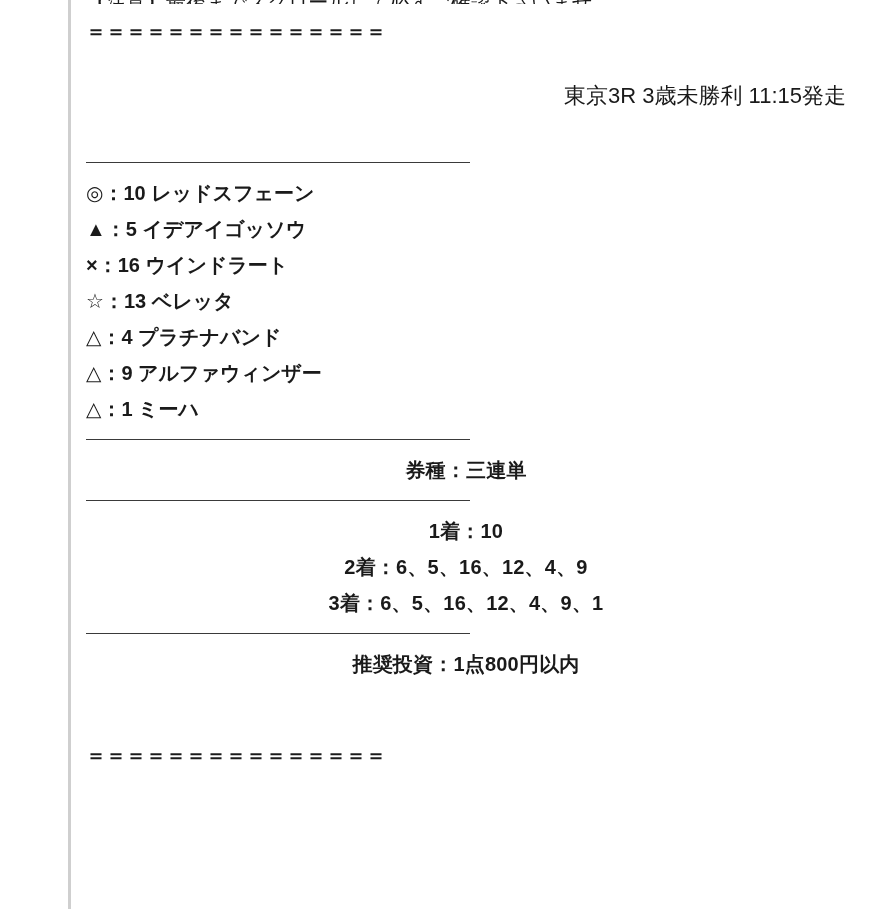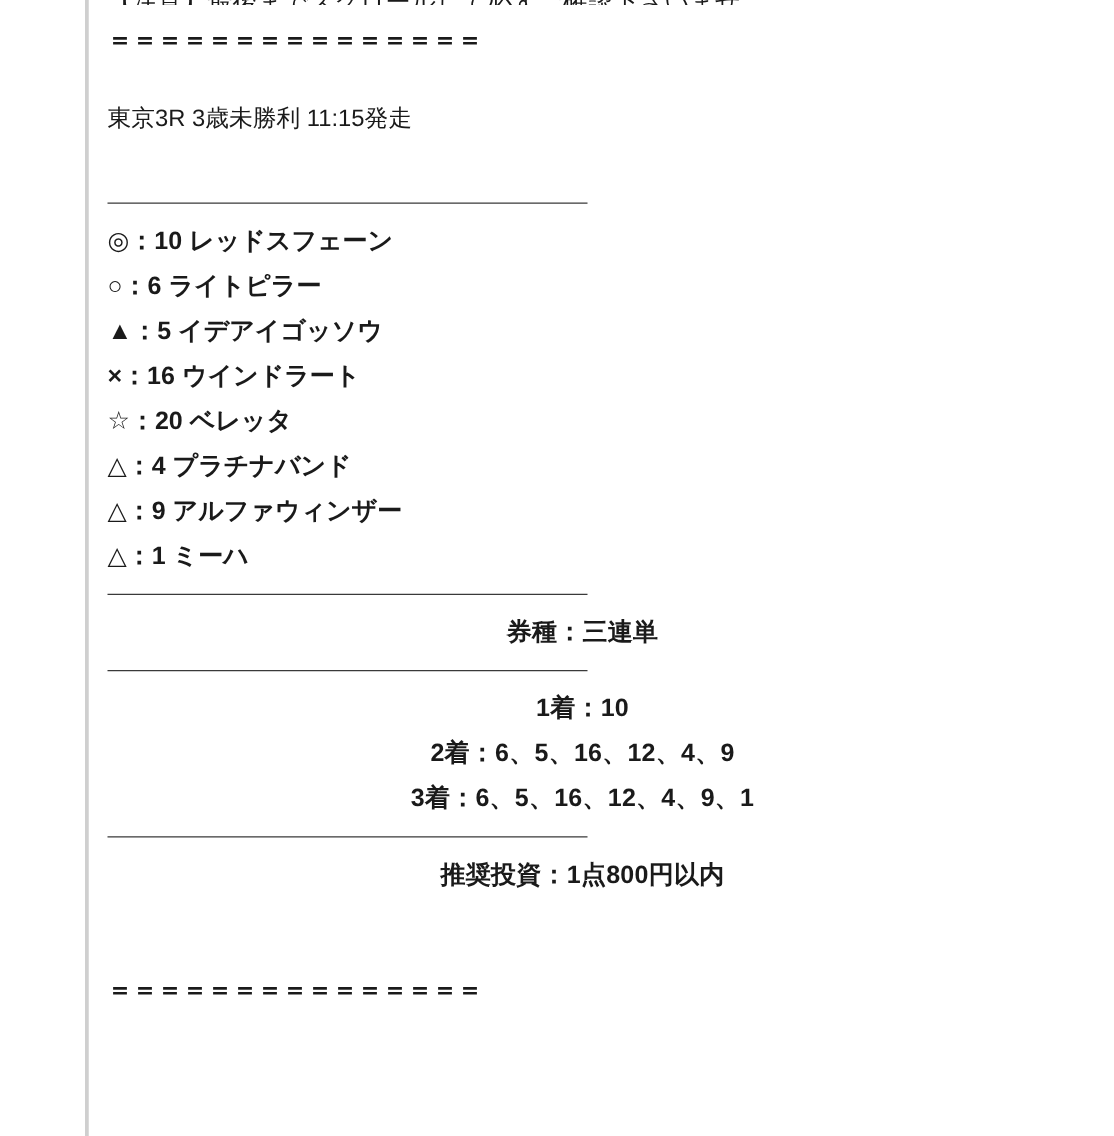--- a/index.html
+++ b/index.html
@@ -79,22 +79,23 @@
 
   .block { margin: 0; padding: 0; font-weight: bold; }
 
   .mark-line {
     font-size: 20px;
     line-height: 36px;
     white-space: nowrap;
   }
 
   .race-title {
-    font-size: 19px;
+    font-size: 22px;
     line-height: 36px;
+    text-align: right;
   }
 
   .section-gap-after-hr { height: 12px; }
   .section-gap-before-hr { height: 12px; }
 </style>
 </head>
 <body>
 
 <div class="page">
 
@@ -117,30 +118,27 @@
 
     <div class="hr"></div>
 
     <div class="section-gap-after-hr"></div>
 
     <div class="block">
       <div class="mark-line">
         <span>◎</span><span>：</span><span>10</span>&nbsp;<span>レッドスフェーン</span>
       </div>
       <div class="mark-line">
-        <span>○</span><span>：</span><span>6</span>&nbsp;<span>ライトピラー</span>
-      </div>
-      <div class="mark-line">
         <span>▲</span><span>：</span><span>5</span>&nbsp;<span>イデアイゴッソウ</span>
       </div>
       <div class="mark-line">
         <span>×</span><span>：</span><span>16</span>&nbsp;<span>ウインドラート</span>
       </div>
       <div class="mark-line">
-        <span>☆</span><span>：</span><span>20</span>&nbsp;<span>ベレッタ</span>
+        <span>☆</span><span>：</span><span>13</span>&nbsp;<span>ベレッタ</span>
       </div>
       <div class="mark-line">
         <span>△</span><span>：</span><span>4</span>&nbsp;<span>プラチナバンド</span>
       </div>
       <div class="mark-line">
         <span>△</span><span>：</span><span>9</span>&nbsp;<span>アルファウィンザー</span>
       </div>
       <div class="mark-line">
         <span>△</span><span>：</span><span>1</span>&nbsp;<span>ミーハ</span>
       </div>

